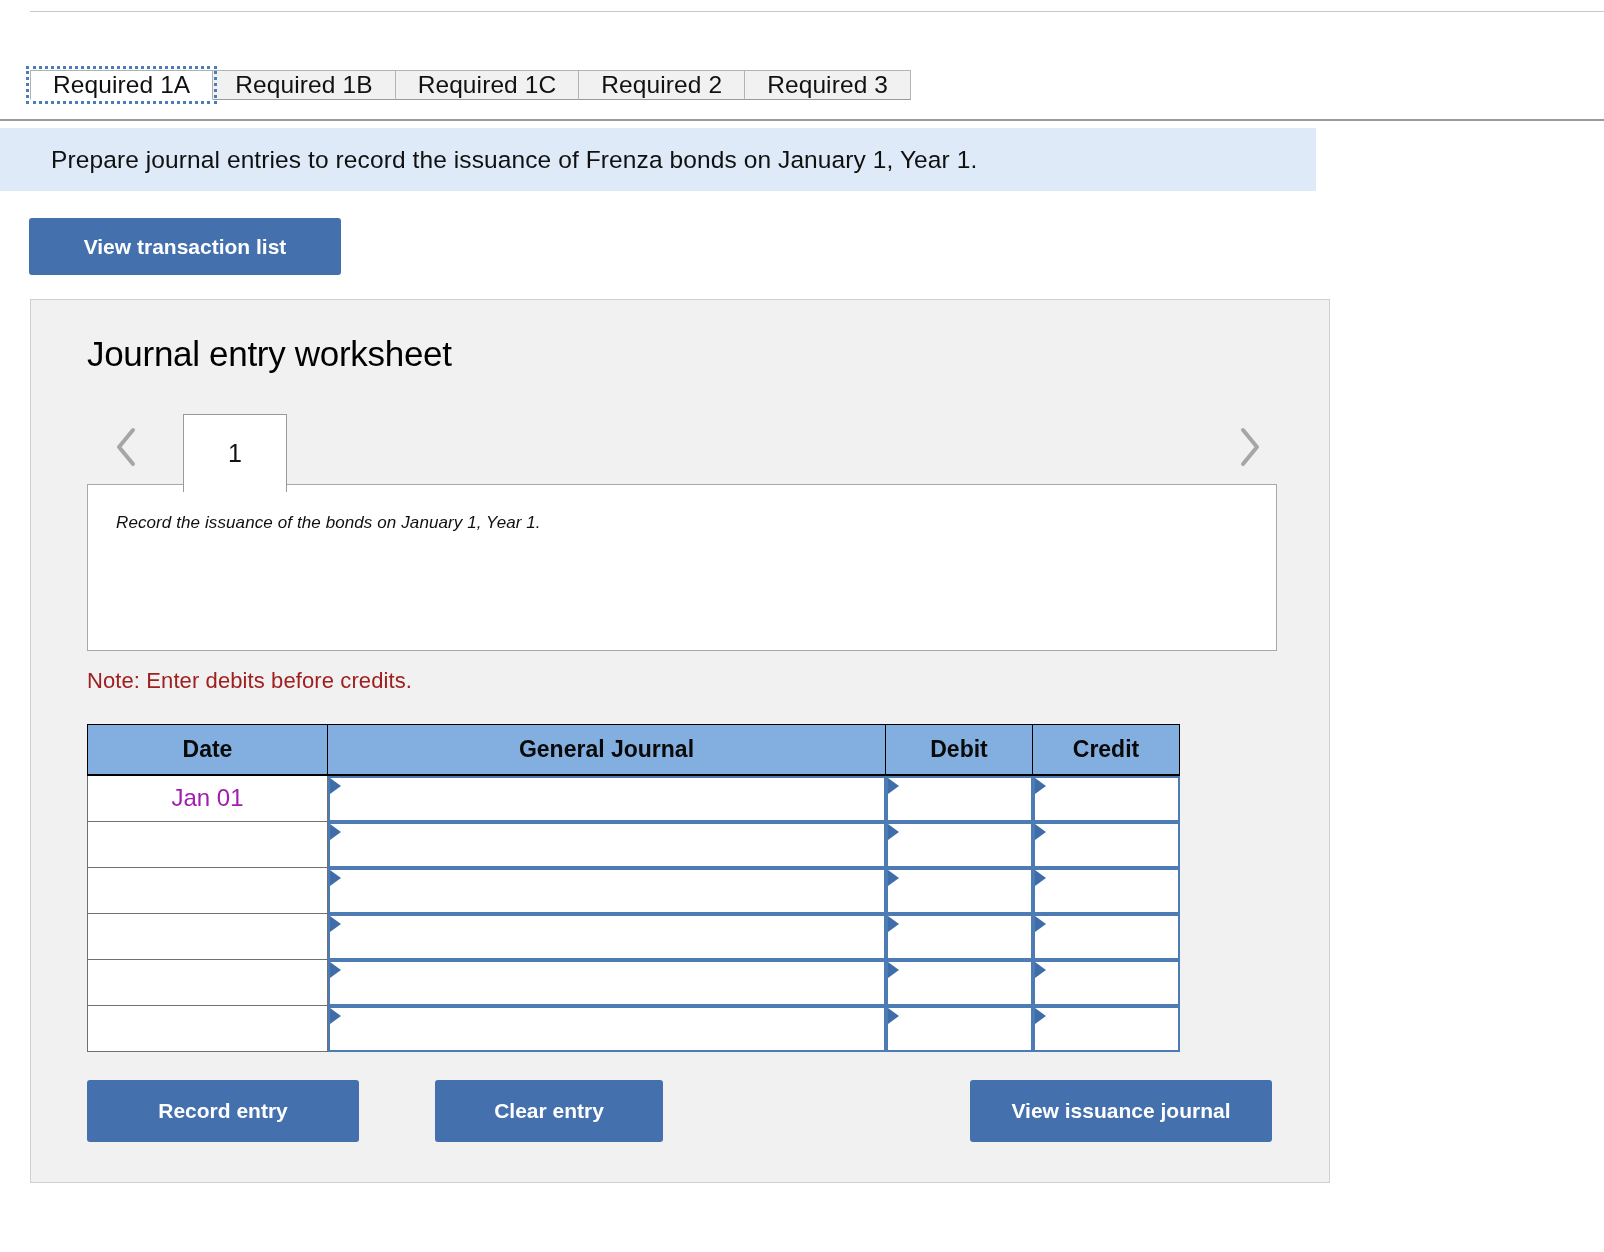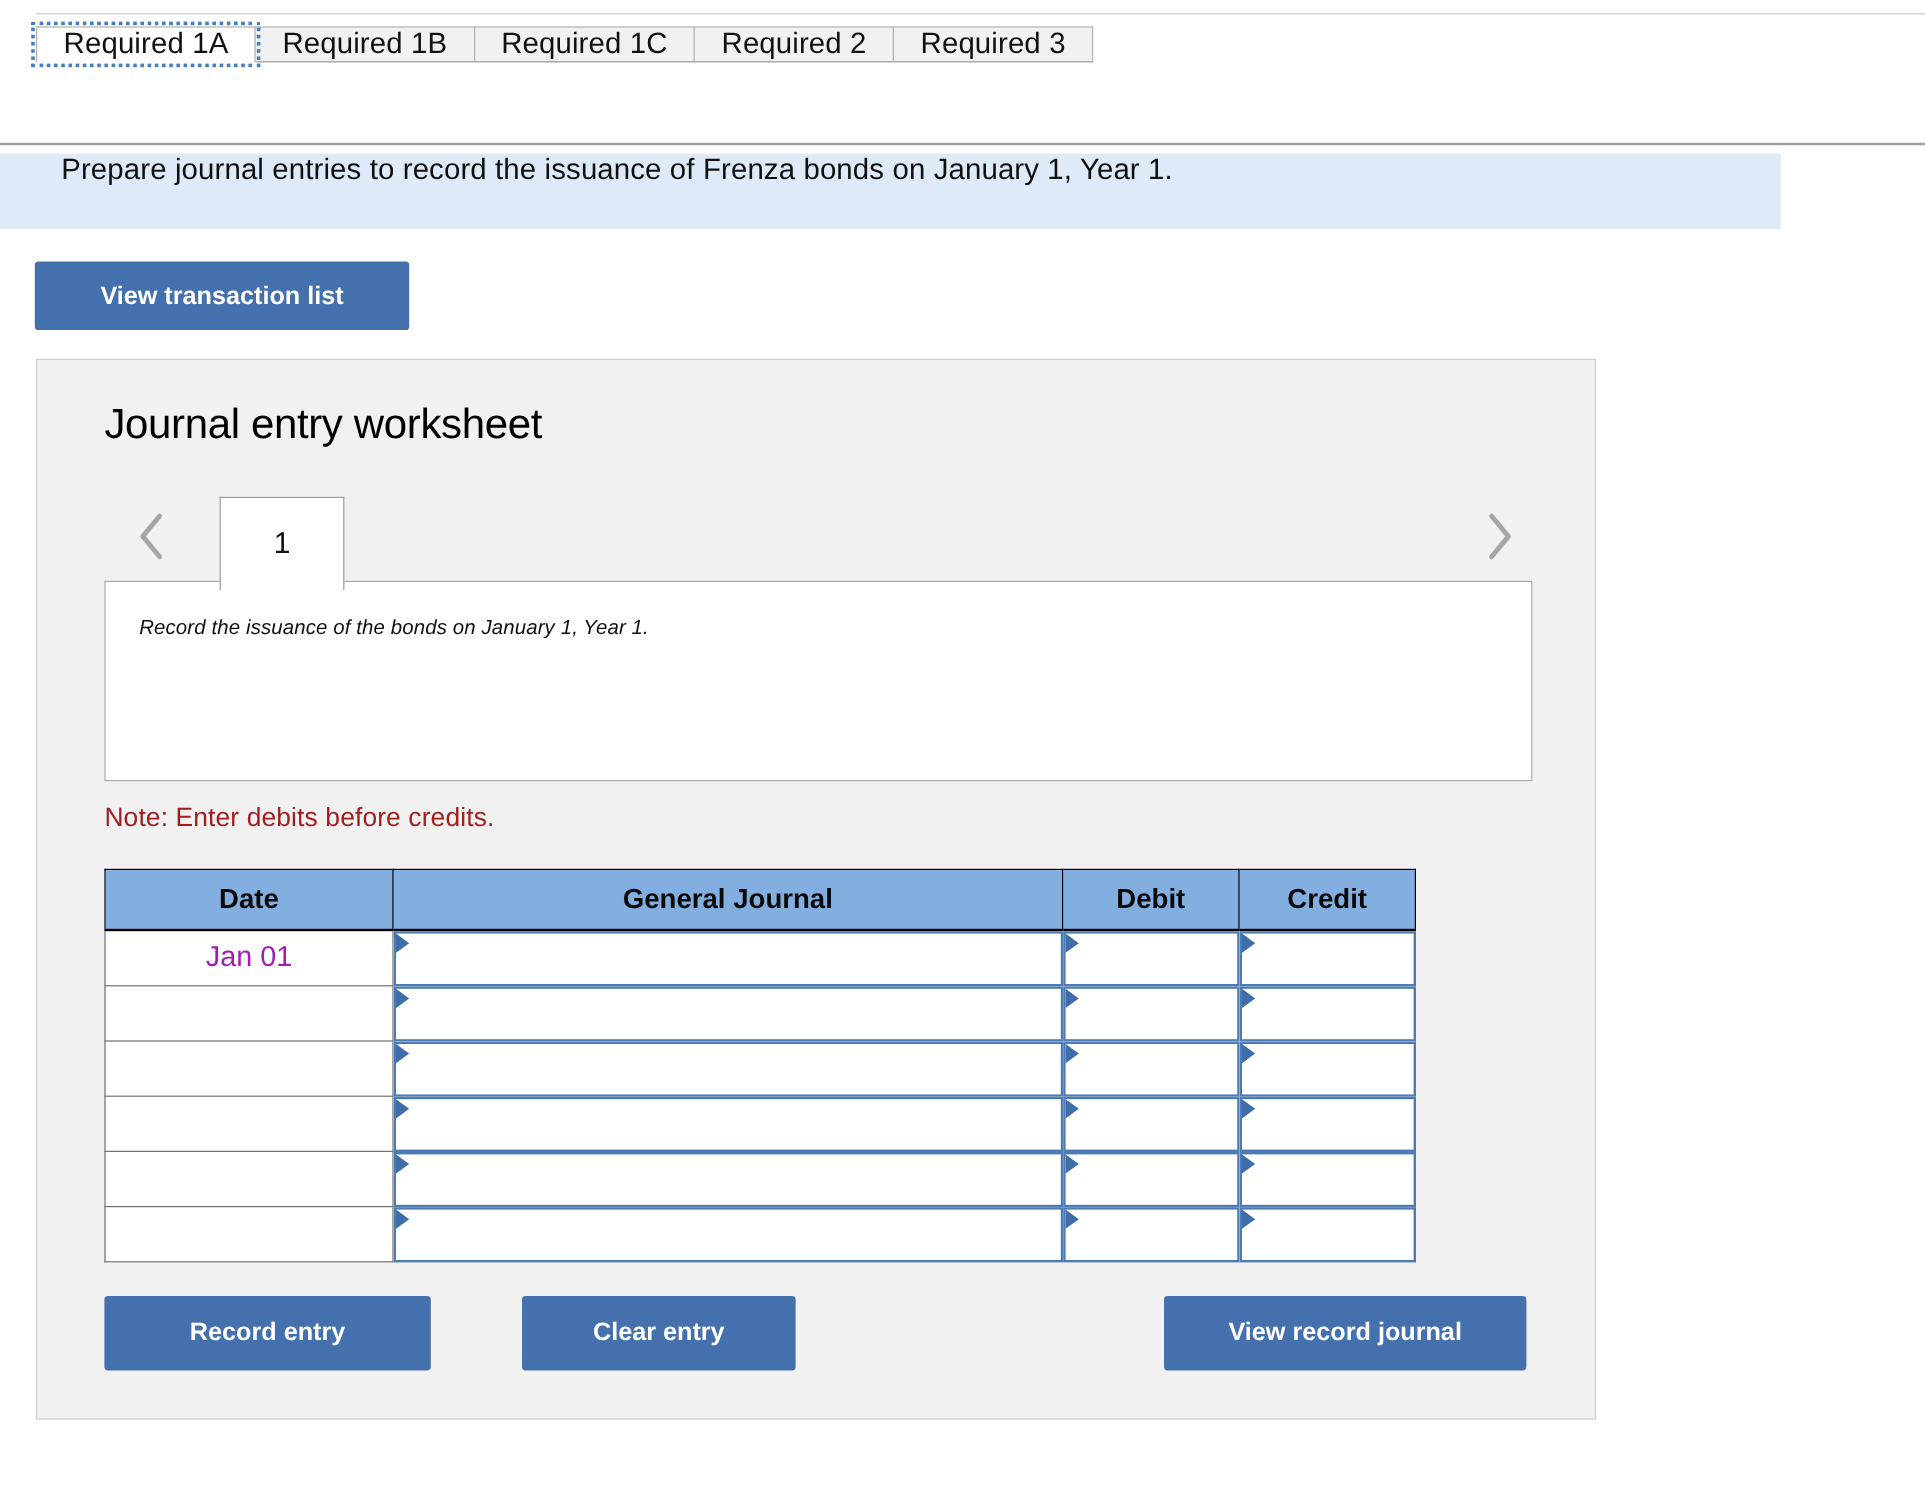--- a/index.html
+++ b/index.html
@@ -30,21 +30,21 @@
     left: 0px;
     top: 22px;
     width: 1604px;
     height: 106px;
   }
   .tab-row {
     position: absolute;
     left: 30px;
     top: 0px;
     display: flex;
-    align-items: flex-start;
+    align-items: flex-end;
     height: 78px;
   }
   .tab {
     background: #f1f1f1;
     border: 1px solid #b4b4b4;
     border-bottom: 1px solid #9a9a9a;
     margin-right: -1px;
     display: flex;
     align-items: center;
     justify-content: center;
@@ -72,25 +72,25 @@
     width: 1604px;
     height: 2px;
     background: #9a9a9a;
   }
 
   
   .banner {
     position: absolute;
     left: 0px;
     top: 128px;
-    width: 1484px;
+    width: 1316px;
     height: 63px;
     background: #deeaf7;
     display: flex;
-    align-items: flex-start;
+    align-items: center;
     padding-left: 51px;
   }
   .banner-text {
     font-size: 24.5px;
     color: #101010;
     letter-spacing: .1px;
   }
 
   
   .btn {
@@ -428,14 +428,14 @@
           </td>
           <td class="sel-cell">
             <div class="sel"></div>
           </td>
         </tr>
       </tbody>
   </table>
 
   <button class="btn btn-record">Record entry</button>
   <button class="btn btn-clear">Clear entry</button>
-  <button class="btn btn-viewgj">View record journal</button>
+  <button class="btn btn-viewgj">View issuance journal</button>
 </div>
 
 </body></html>

